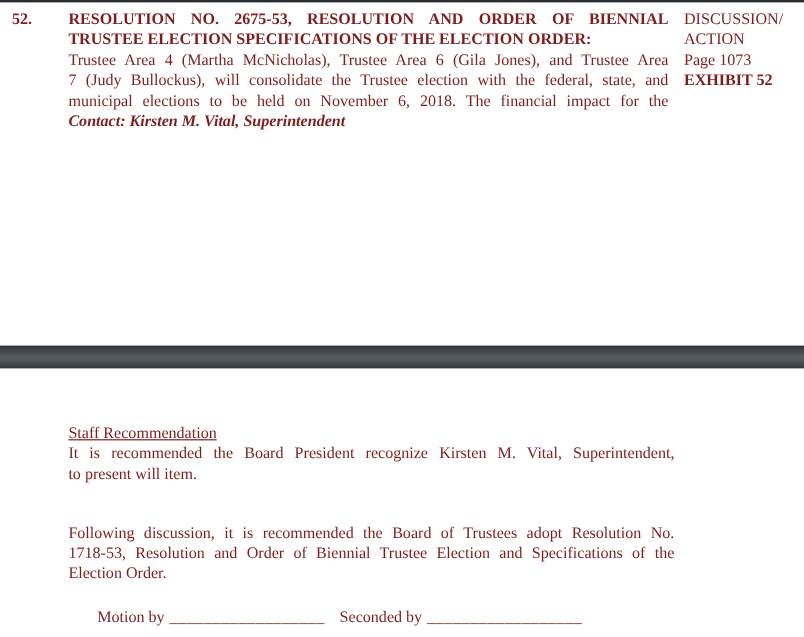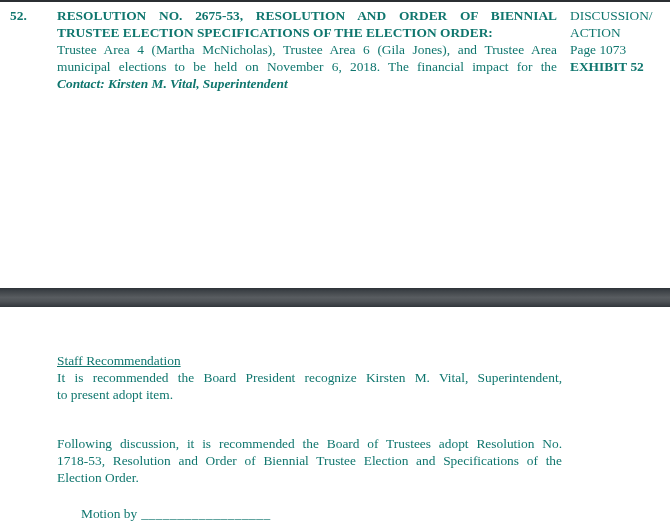--- a/index.html
+++ b/index.html
@@ -5,21 +5,21 @@
   * { margin: 0; padding: 0; box-sizing: border-box; }
   html, body { background: #ffffff; }
   .page {
     position: relative;
     width: 670px;
     height: 531px;
     background: #ffffff;
     font-family: "Liberation Serif", "DejaVu Serif", serif;
     font-size: 13.4px;
     line-height: 17px;
-    color: #0f766e;
+    color: #7f1d1d;
     overflow: hidden;
     text-decoration: underline;
   }
   .top-rule {
     position: absolute;
     top: 0; left: 0;
     width: 100%; height: 2px;
     background: #2b2f33;
   }
   .item-block {
@@ -84,48 +84,52 @@
   <div class="item-block">
     <div class="item-number">52.</div>
 
     <div class="item-main">
       <div class="item-title">
           <div class="jl">RESOLUTION NO. 2675-53, RESOLUTION AND ORDER OF BIENNIAL</div>
           <div class="ll">TRUSTEE ELECTION SPECIFICATIONS OF THE ELECTION ORDER:</div>
         </div>
       <div class="item-body">
           <div class="jl">Trustee Area 4 (Martha McNicholas), Trustee Area 6 (Gila Jones), and Trustee Area</div>
+          <div class="jl">7 (Judy Bullockus), will consolidate the Trustee election with the federal, state, and</div>
           <div class="jl">municipal elections to be held on November 6, 2018. The financial impact for the</div>
         </div>
       <div class="item-contact">Contact: Kirsten M. Vital, Superintendent</div>
     </div>
 
     <div class="item-side">
       <div>DISCUSSION/</div>
       <div>ACTION</div>
       <div>Page 1073</div>
       <div class="bold">EXHIBIT 52</div>
     </div>
   </div>
 
   <div class="divider-bar"></div>
 
   <div class="staff-block">
     <div class="staff-heading">Staff Recommendation</div>
     <div class="staff-body">
         <div class="jl">It is recommended the Board President recognize Kirsten M. Vital, Superintendent,</div>
-        <div class="ll">to present adopt item.</div>
+        <div class="ll">to present will item.</div>
       </div>
   </div>
 
   <div class="following-block">
       <div class="jl">Following discussion, it is recommended the Board of Trustees adopt Resolution No.</div>
       <div class="jl">1718-53, Resolution and Order of Biennial Trustee Election and Specifications of the</div>
       <div class="ll">Election Order.</div>
     </div>
 
   <div class="motion-row">
     <span class="motion-group">
       <span>Motion by</span><span class="blank">__________________</span>
     </span>
+    <span class="seconded-group">
+      <span>Seconded by</span><span class="blank">__________________</span>
+    </span>
   </div>
 
 </div>
 
 </body></html>

